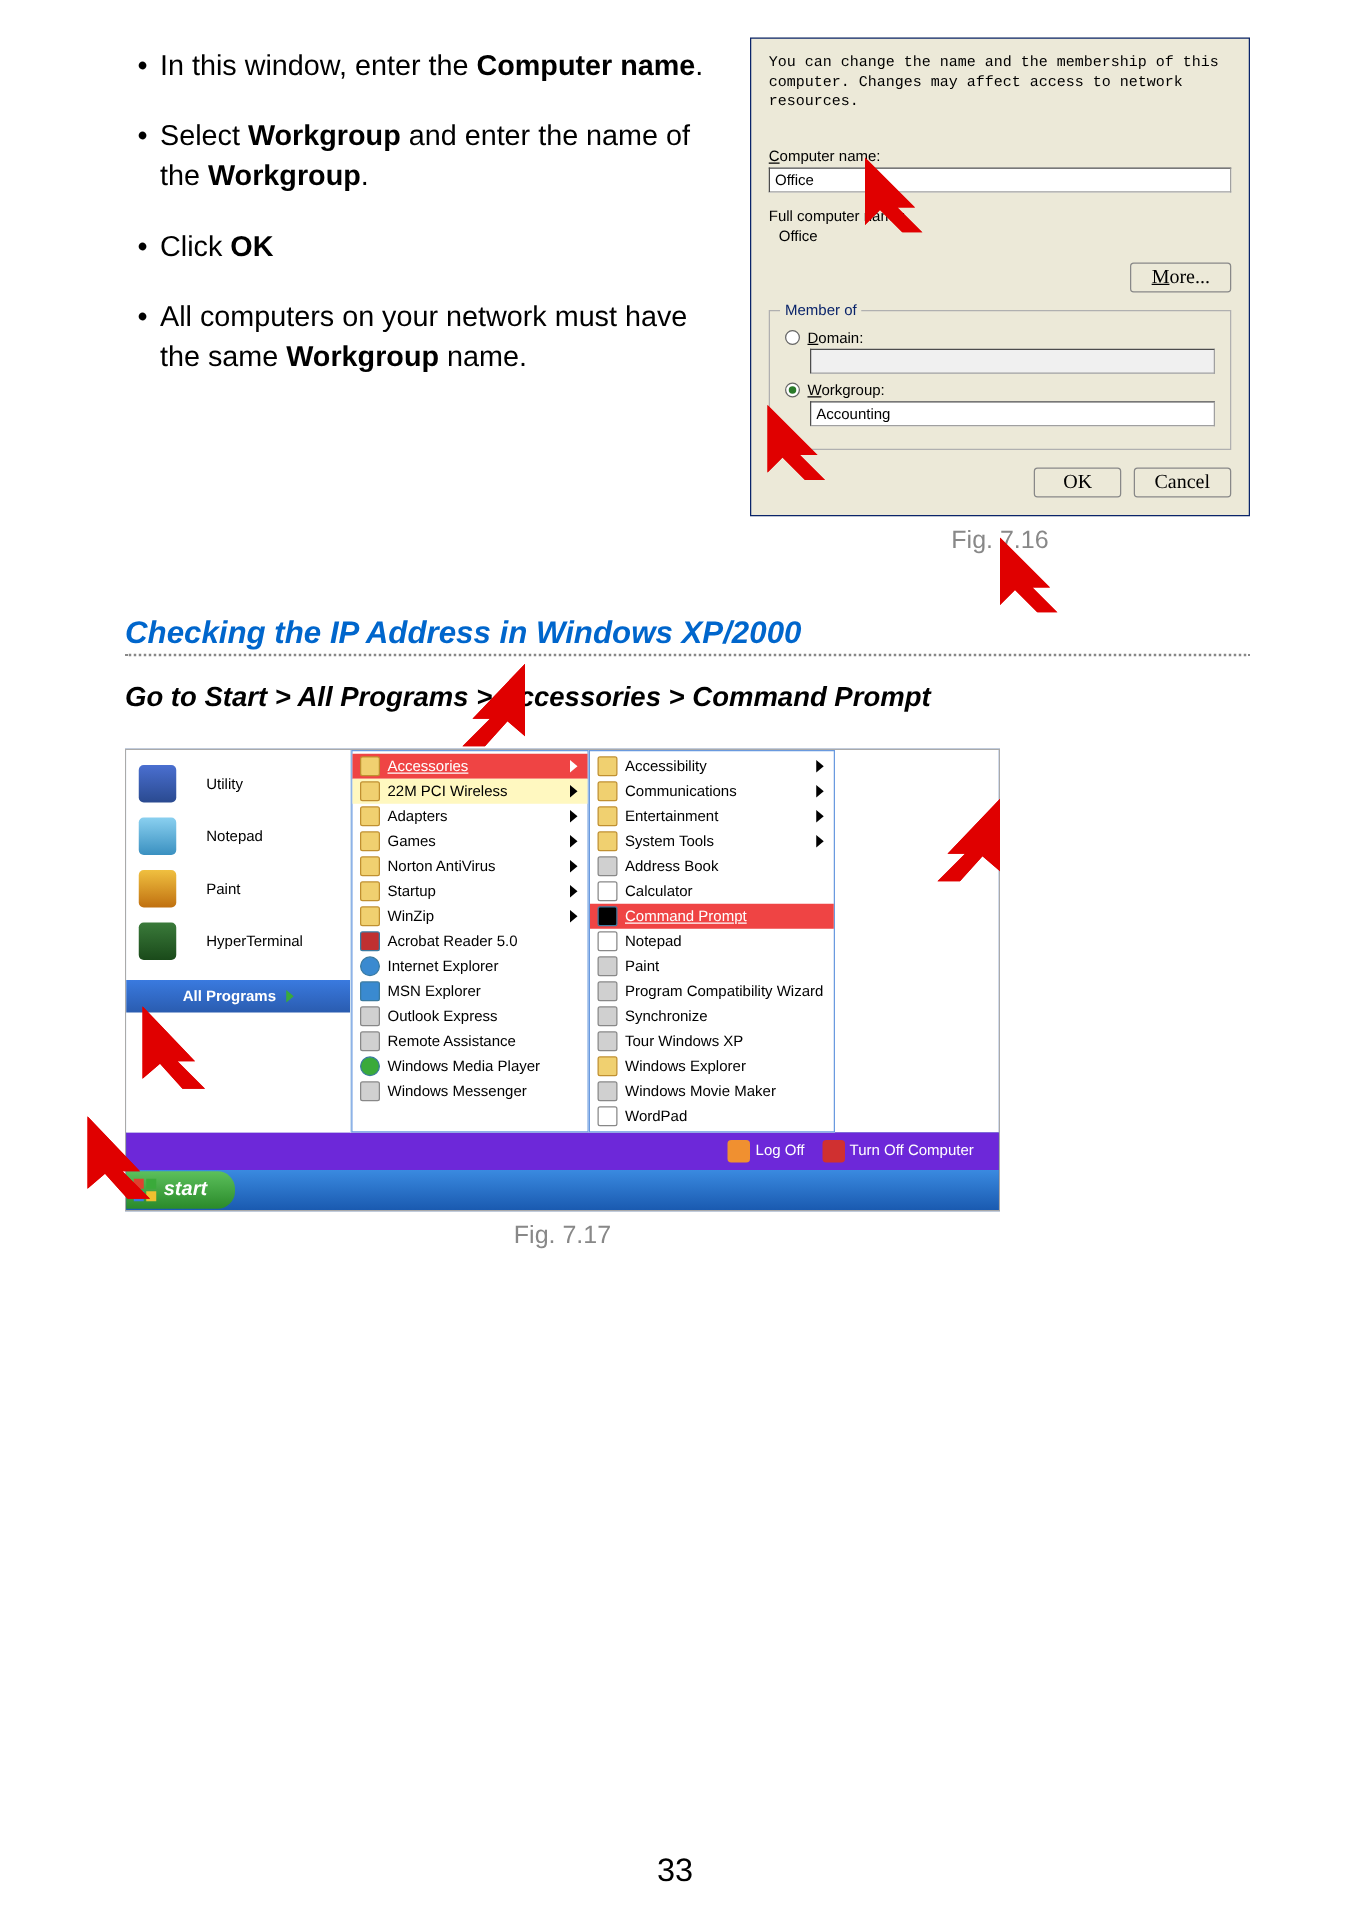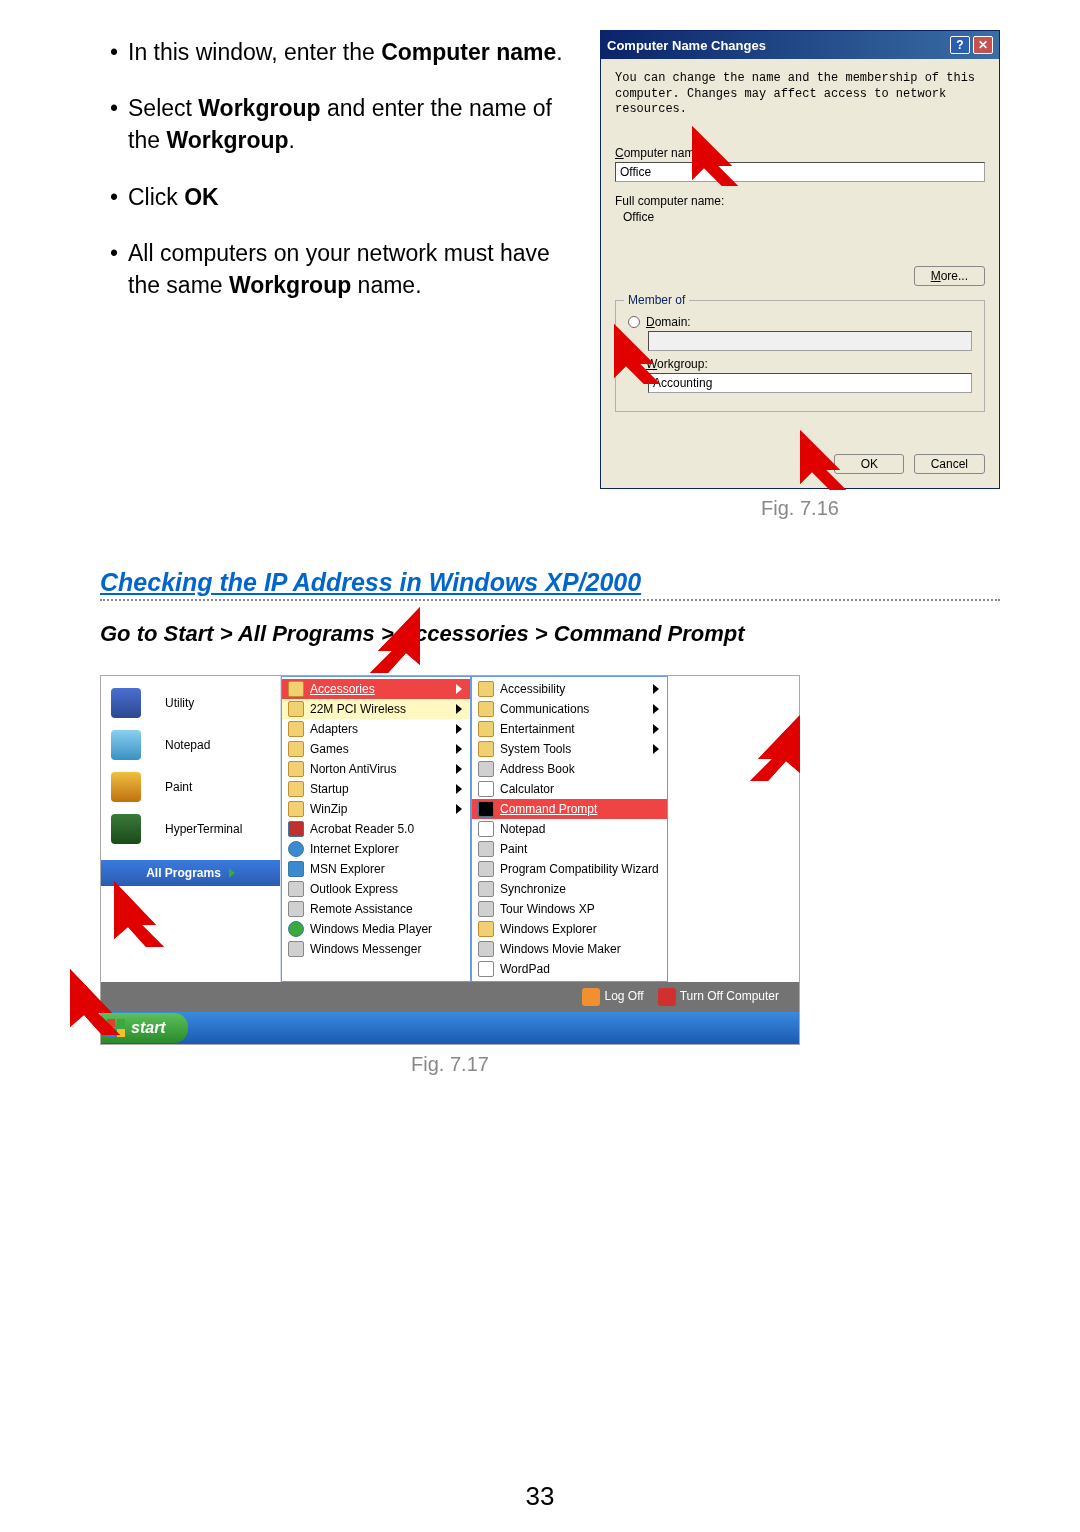--- a/index.html
+++ b/index.html
@@ -59,23 +59,22 @@
     font-family: Tahoma, sans-serif;
     background: #fff;
   }
   .full-name { margin-top: 12px; }
   .more-row { text-align: right; margin-top: 14px; }
   .xp-btn {
     background: #ece9d8;
     border: 1px solid #888;
     border-radius: 3px;
     padding: 2px 16px;
-    font-size: 12px;
-    font-family: Liberation Sans, sans-serif;
-    margin-top: 28px;
+    font-size: 16px;
+    font-family: Liberation Serif, serif;
   }
   .groupbox {
     border: 1px solid #b0b0b0;
     margin-top: 14px;
     padding: 14px 12px 12px 12px;
     position: relative;
   }
   .groupbox-title {
     position: absolute;
     top: -8px; left: 8px;
@@ -96,21 +95,21 @@
 
   .section-heading {
     margin-top: 48px;
     font-size: 25px;
     font-weight: bold;
     font-style: italic;
     color: #0066cc;
     border-bottom: 2px dotted #888;
     padding-bottom: 2px;
   }
-  .section-heading span.title-text { text-decoration: underline; }
+  .section-heading span.title-text { }
   .subheading { margin-top: 20px; font-size: 22px; font-weight: bold; font-style: italic; }
 
   
   .start-shot {
     margin-top: 28px;
     border: 1px solid #aaa;
     background: #2a5cb0;
     width: 700px;
     position: relative;
     font-family: Tahoma, sans-serif;
@@ -165,21 +164,21 @@
   .mi-icon.msn { background: #3a8ad0; }
   .mi-icon.wmp { background: #3aaa3a; border-radius: 50%; }
   .mi-icon.acr { background: #c03030; }
   .mi-icon.cmd { background: #000; }
   .mi-icon.pg { background: #fff; border:1px solid #888; }
   .menu-item.highlight { background: #ef4444; color: #fff; text-decoration: underline; }
   .menu-item.highlight .arrow-right.blk { border-left-color: #fff; }
   .menu-item.sel-yellow { background: #fff8c0; }
 
   .logoff-bar {
-    background: #737373;
+    background: #6d28d9;
     color: #fff;
     display: flex;
     justify-content: flex-end;
     align-items: center;
     gap: 14px;
     padding: 6px 20px;
     font-size: 12px;
   }
   .logoff-bar .lo-icon { width: 18px; height: 18px; border-radius: 3px; display: inline-block; vertical-align: middle; margin-right: 4px; }
   .lo-orange { background: #f09030; }
@@ -241,27 +240,20 @@
         <span>Click </span><span class="bold">OK</span>
       </li>
       <li>
         <span>All computers on your network must have the same </span><span class="bold">Workgroup</span><span> name.</span>
       </li>
     </ul>
   </div>
 
   <div class="dlg-wrap">
     <div class="dialog">
-      <div class="titlebar">
-        <span>Computer Name Changes</span>
-        <div class="titlebar-buttons">
-          <div class="tb-btn help">?</div>
-          <div class="tb-btn">✕</div>
-        </div>
-      </div>
       <div class="dialog-body">
         <div class="dialog-desc">You can change the name and the membership of this computer. Changes may affect access to network resources.</div>
         <div class="dlabel"><span class="ul">C</span><span>omputer name:</span></div>
         <input class="dinput" value="Office" style="">
         <div class="full-name">
           <div class="dlabel">Full computer name:</div>
           <div class="dlabel" style="padding-left:8px">Office</div>
         </div>
         <div class="more-row">
           <button class="xp-btn"><span class="ul">M</span><span>ore...</span></button>

